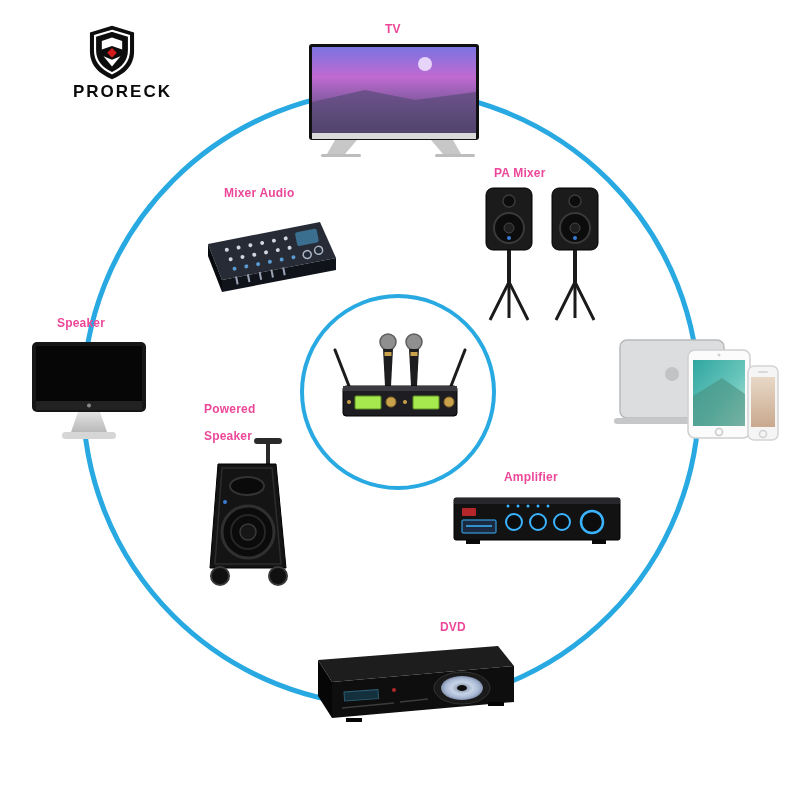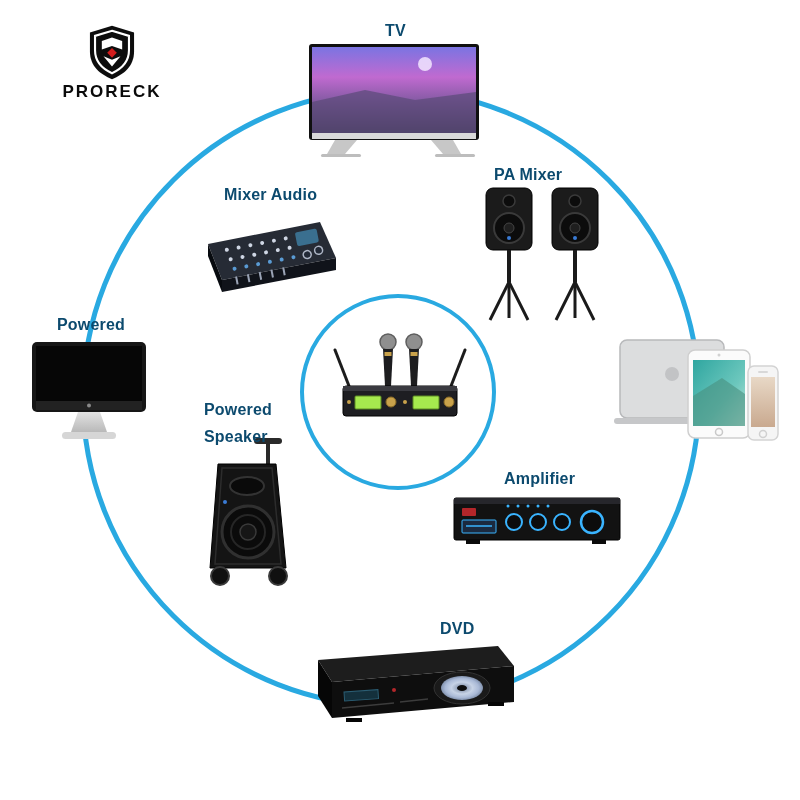--- a/index.html
+++ b/index.html
@@ -3,25 +3,25 @@
 <meta charset="utf-8">
 <style>
   html,body{margin:0;padding:0;background:#ffffff;}
   .canvas{
     position:relative;width:800px;height:800px;background:#ffffff;
     font-family:"Liberation Sans", sans-serif;overflow:hidden;
   }
   .circles{position:absolute;left:0;top:0;z-index:1;}
   .node{position:absolute;z-index:3;}
   .node-label{
-    position:absolute;z-index:4;font-weight:bold;font-size:16px;color:#0c4a6e;
+    position:absolute;z-index:4;font-weight:bold;font-size:12px;color:#ec4899;
     letter-spacing:0.2px;white-space:nowrap;
   }
   .node-label.wrap{white-space:normal;line-height:27px;}
-  .logo{position:absolute;left:52px;top:24px;width:120px;text-align:center;z-index:5;}
+  .logo{position:absolute;left:52px;top:24px;width:120px;text-align:right;z-index:5;}
   .logo-text{
     font-weight:bold;font-size:17px;letter-spacing:2px;color:#0a0a0a;margin-top:2px;
   }
   svg{display:block;}
 </style>
 </head>
 <body>
 
 <div class="canvas">
 
@@ -130,21 +130,21 @@
         <circle cx="31" cy="17" r="6" fill="#0c0c0c" stroke="#3a3a3a" stroke-width="1.5"></circle>
         <circle cx="31" cy="54" r="2" fill="#3a7bd5"></circle>
         <line x1="31" y1="66" x2="31" y2="98" stroke="#1a1a1a" stroke-width="4"></line>
         <line x1="31" y1="98" x2="12" y2="136" stroke="#1a1a1a" stroke-width="3"></line>
         <line x1="31" y1="98" x2="50" y2="136" stroke="#1a1a1a" stroke-width="3"></line>
         <line x1="31" y1="98" x2="31" y2="134" stroke="#1a1a1a" stroke-width="3"></line>
       </g>
     </svg>
   </div>
 
-  <div class="node-label" style="left:57px;top:316px;">Powered</div>
+  <div class="node-label" style="left:57px;top:316px;">Speaker</div>
   <div class="node" style="left:28px;top:338px;">
     <svg width="122" height="110" viewBox="0 0 122 110">
       <defs>
         <linearGradient id="imacstand" x1="0" y1="0" x2="0" y2="1">
           <stop offset="0" stop-color="#e2e2e2"></stop>
             <stop offset="1" stop-color="#b9b9b9"></stop>
         </linearGradient>
       </defs>
       <rect x="4" y="4" width="114" height="70" rx="5" fill="#161616"></rect>
       <rect x="8" y="8" width="106" height="55" fill="#060606"></rect>

